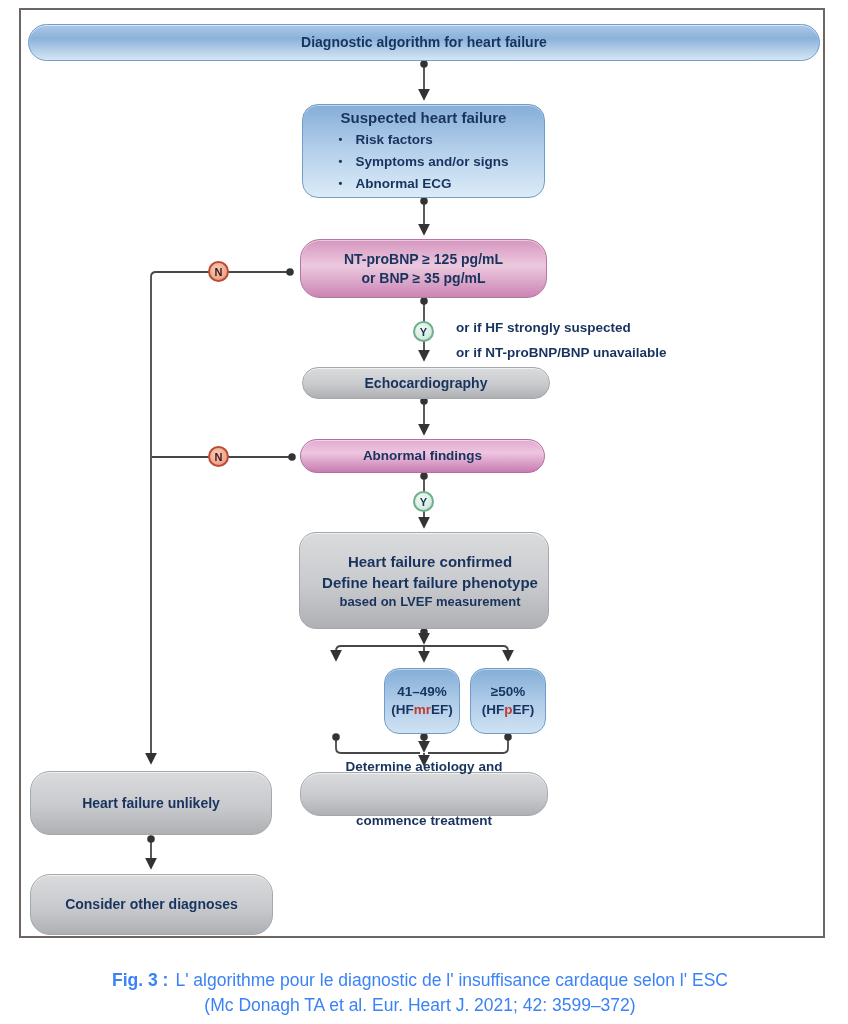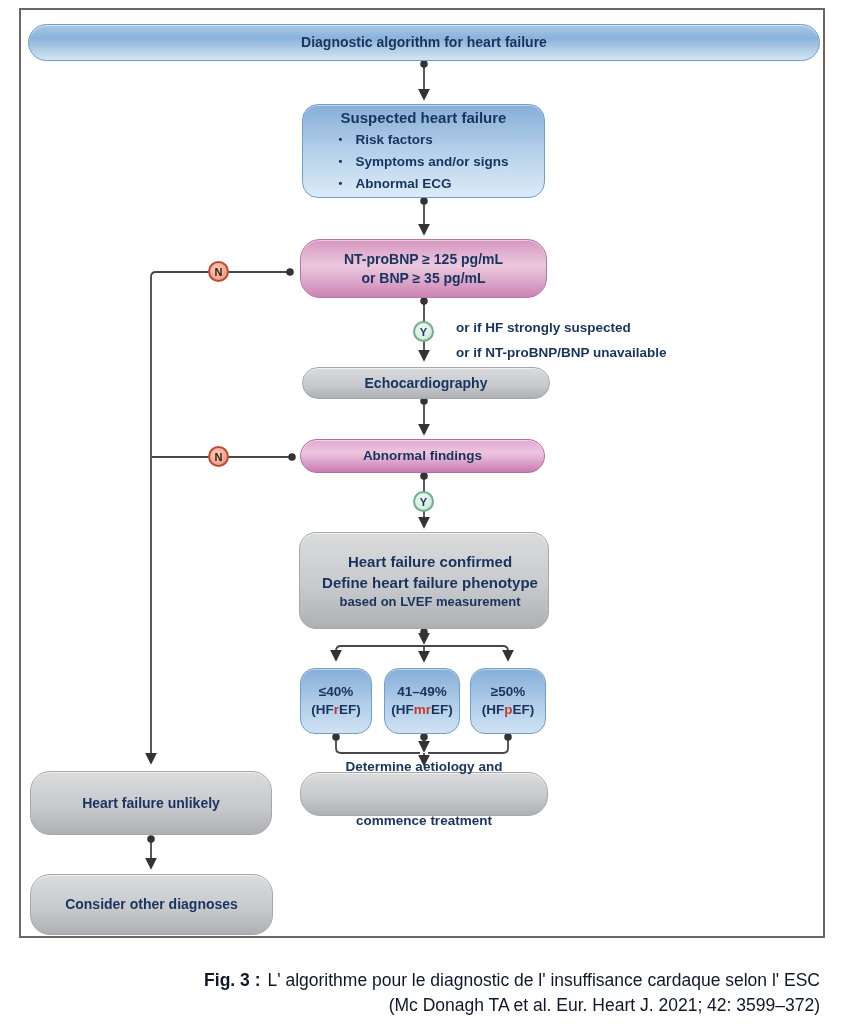--- a/index.html
+++ b/index.html
@@ -73,22 +73,22 @@
     background:radial-gradient(circle at 40% 35%,#f0faf3 0%,#d8eee0 60%,#aed8c0 100%);
     border:2px solid #6fae8e;color:#17335e;
   }
 
   .side-note{
     position:absolute;left:456px;top:315px;color:#17335e;
     font-size:13.5px;font-weight:bold;line-height:25px;text-align:left;
   }
 
   .caption{
-    position:absolute;left:20px;top:950px;width:800px;color:#0f172a;
-    font-size:17.5px;line-height:25px;text-align:right;
+    position:absolute;left:20px;top:950px;width:800px;color:#3b82f6;
+    font-size:17.5px;line-height:25px;text-align:center;
   }
   .caption .cap-label{font-weight:bold;margin-right:7px;}
 
   .hl{color:#c23b2e;}
 </style>
 </head>
 <body>
 
 <div class="stage">
 
@@ -172,24 +172,20 @@
   <div class="node box-pink2" style="left:300px;top:439px;width:245px;height:34px;">
     <span class="t13">Abnormal findings</span>
   </div>
 
   <div class="node box-grey" style="left:299px;top:532px;width:250px;height:97px;gap:1px;padding-left:12px;">
     <span class="t15">Heart failure confirmed</span>
     <span class="t15">Define heart failure phenotype</span>
     <span class="light">based on LVEF measurement</span>
   </div>
 
-  <div class="node box-blue-sm" style="left:300px;top:668px;width:72px;height:66px;">
-    <span class="t13">≤40%</span>
-    <span class="t13"><span>(HF</span><span class="hl">r</span><span>EF)</span></span>
-  </div>
   <div class="node box-blue-sm" style="left:384px;top:668px;width:76px;height:66px;">
     <span class="t13">41–49%</span>
     <span class="t13"><span>(HF</span><span class="hl">mr</span><span>EF)</span></span>
   </div>
   <div class="node box-blue-sm" style="left:470px;top:668px;width:76px;height:66px;">
     <span class="t13">≥50%</span>
     <span class="t13"><span>(HF</span><span class="hl">p</span><span>EF)</span></span>
   </div>
 
   <div class="node box-grey r20" style="left:300px;top:772px;width:248px;height:44px;gap:36px;">

